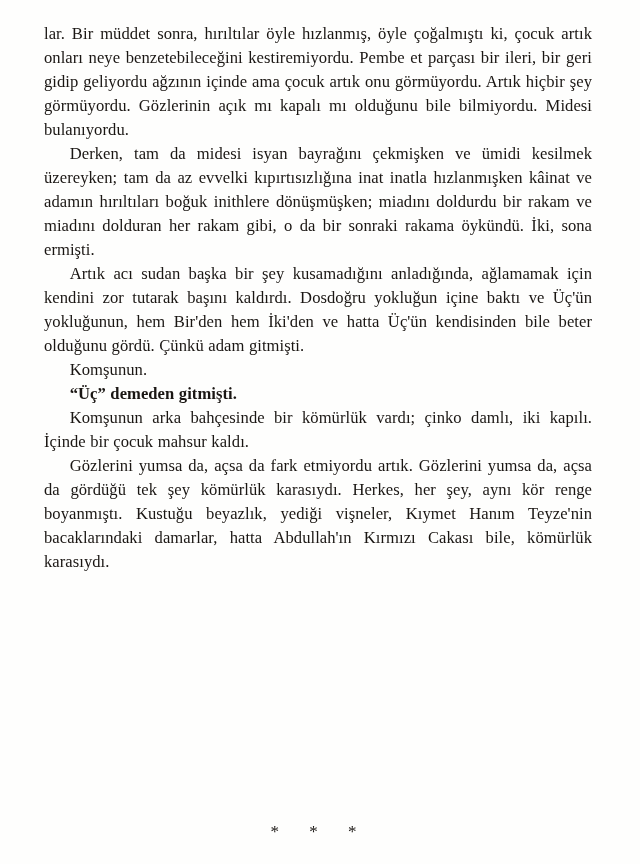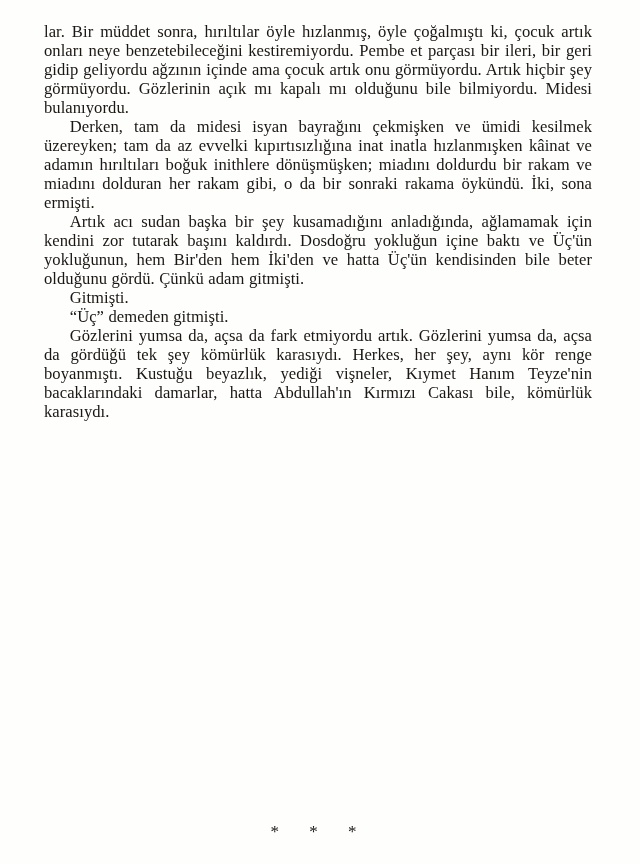--- a/index.html
+++ b/index.html
@@ -17,54 +17,56 @@
   .page {
     position: relative;
     width: 640px;
     height: 864px;
     box-sizing: border-box;
     padding: 22px 48px 0 44px;
     background: #fefefd;
   }
   .body-text {
     font-size: 16.6px;
-    line-height: 19px;
+    line-height: 24px;
     text-align: justify;
     text-justify: inter-word;
     word-spacing: 0.3px;
     letter-spacing: 0.05px;
     hyphens: manual;
   }
   .body-text p {
     margin: 0;
     text-indent: 1.55em;
   }
   .body-text p.no-indent {
     text-indent: 0;
   }
   .body-text p.quote-indent {
     text-indent: 1.55em;
+    font-weight: bold;
   }
   .divider {
     position: absolute;
     left: 0;
     right: 0;
     bottom: 22px;
     text-align: center;
     font-size: 17px;
     letter-spacing: 13px;
     color: #1a1613;
   }
 </style>
 </head>
 <body>
 
 <div class="page">
   <div class="body-text">
     <p class="no-indent">lar. Bir müddet sonra, hırıltılar öyle hızlanmış, öyle çoğalmıştı ki, çocuk artık onları neye benzetebileceğini kestiremiyordu. Pembe et parçası bir ileri, bir geri gidip geliyordu ağzının içinde ama çocuk artık onu görmüyordu. Artık hiçbir şey görmüyordu. Gözlerinin açık mı kapalı mı olduğunu bile bilmiyordu. Midesi bulanıyordu.</p>
     <p>Derken, tam da midesi isyan bayrağını çekmişken ve ümidi kesilmek üzereyken; tam da az evvelki kıpırtısızlığına inat inatla hızlanmışken kâinat ve adamın hırıltıları boğuk inithlere dönüşmüşken; miadını doldurdu bir rakam ve miadını dolduran her rakam gibi, o da bir sonraki rakama öykündü. İki, sona ermişti.</p>
     <p>Artık acı sudan başka bir şey kusamadığını anladığında, ağlamamak için kendini zor tutarak başını kaldırdı. Dosdoğru yokluğun içine baktı ve Üç'ün yokluğunun, hem Bir'den hem İki'den ve hatta Üç'ün kendisinden bile beter olduğunu gördü. Çünkü adam gitmişti.</p>
-    <p>Gitmişti.</p>
+    <p>Komşunun.</p>
     <p class="quote-indent">“Üç” demeden gitmişti.</p>
+    <p>Komşunun arka bahçesinde bir kömürlük vardı; çinko damlı, iki kapılı. İçinde bir çocuk mahsur kaldı.</p>
     <p>Gözlerini yumsa da, açsa da fark etmiyordu artık. Gözlerini yumsa da, açsa da gördüğü tek şey kömürlük karasıydı. Herkes, her şey, aynı kör renge boyanmıştı. Kustuğu beyazlık, yediği vişneler, Kıymet Hanım Teyze'nin bacaklarındaki damarlar, hatta Abdullah'ın Kırmızı Cakası bile, kömürlük karasıydı.</p>
   </div>
   <div class="divider">* * *</div>
 </div>
 
 </body></html>

